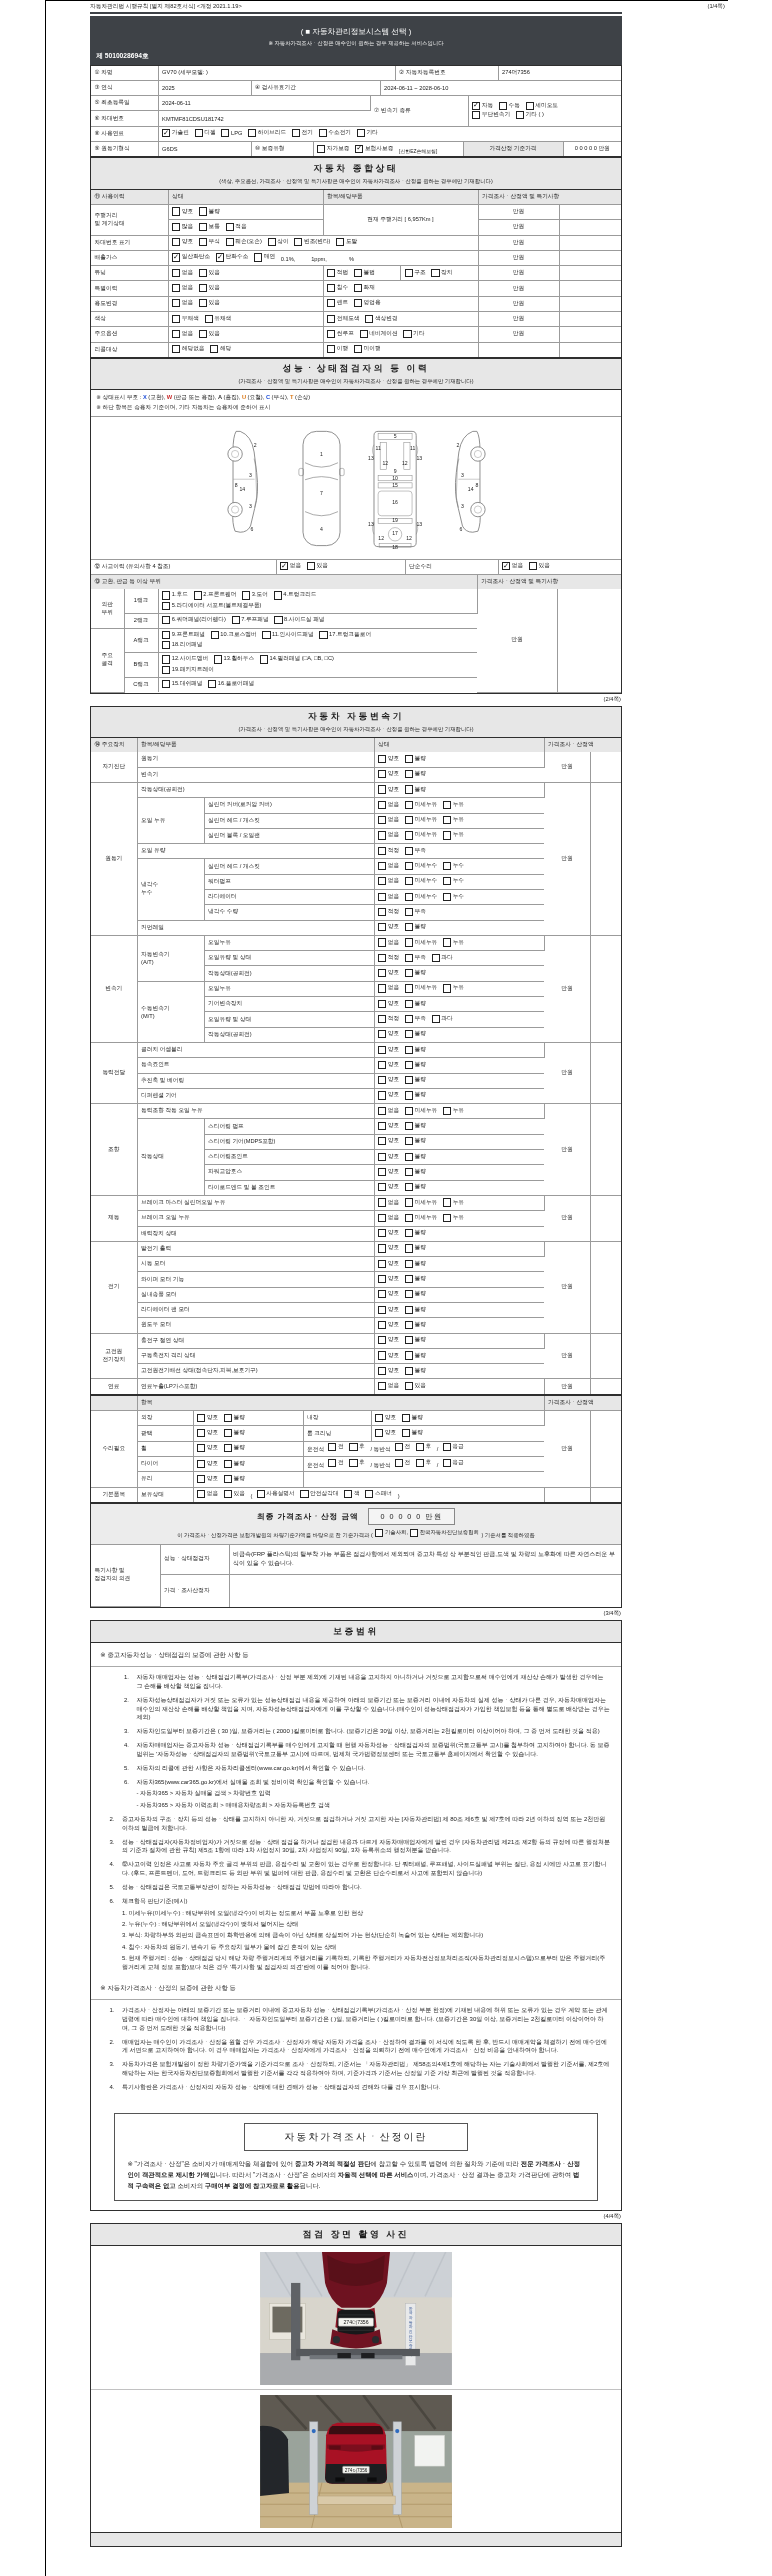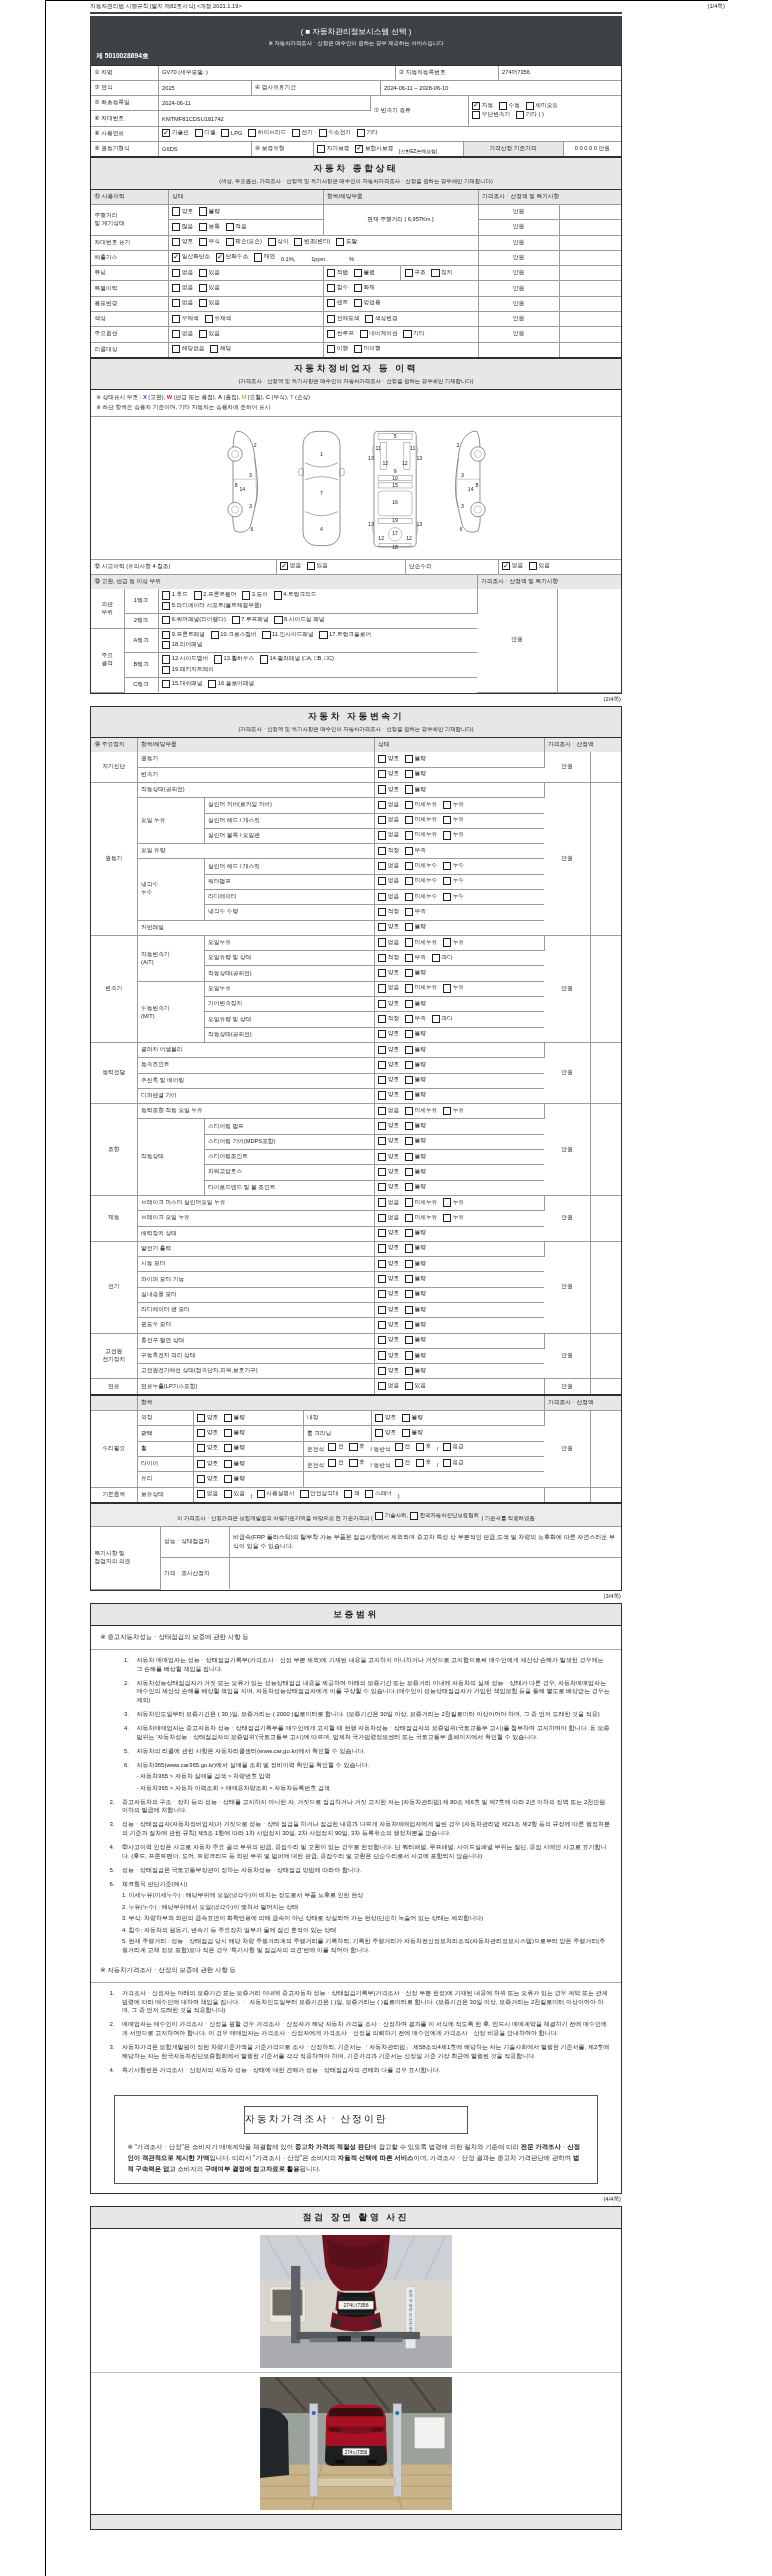--- a/index.html
+++ b/index.html
@@ -48,21 +48,21 @@
   svg text{font-family:"Liberation Sans","DejaVu Sans",sans-serif}
   .rklines div{padding:0.5px 0}
   .gcell{text-align:center;white-space:pre-line}
   .ncontent{padding:1px 0 5.2px}
   .nhead{font-size:6.4px;padding:6.7px 9.3px 6.2px;border-bottom:0.5px solid #aaa;margin-bottom:6.2px}
   .nitem{display:flex;font-size:6px;line-height:8.8px;margin:5.2px 10.3px 5.2px 18.5px}
   .nitem.lv2{margin-left:33px}
   .nnum{width:12.4px;flex:none}
   .nsub{margin-top:2.6px}
   .defwrap{border:0.5px solid #555;margin:10.3px 23px 9.3px;padding:9.3px 12.4px 8.2px}
-  .deftitle{border:0.5px solid #555;width:222px;margin:0 auto 8.2px;text-align:left;font-size:9.8px;
+  .deftitle{border:0.5px solid #555;width:222px;margin:0 auto 8.2px;text-align:center;font-size:9.8px;
             letter-spacing:2.1px;padding:6.7px 0}
   .deftext{font-size:6.4px;line-height:10.8px}
   .finalband{background:#ececec;padding:4.1px 0 4.6px;border-bottom:0.5px solid #9b9b9b}
   .finalrow{display:flex;justify-content:center;align-items:center;gap:9.3px}
   .finallabel{font-size:7.7px;font-weight:bold;letter-spacing:1px}
   .finalval{border:0.5px solid #888;background:#f4f4f4;padding:2.6px 11.3px;font-size:7.2px;letter-spacing:1.5px}
   .finalnote{text-align:center;font-size:5.4px;margin-top:3.6px}
   .finalnote .cb{margin:0 1px}
   .photobody{padding:2.1px 0 0}
   .photo{display:block;margin:4.1px auto}
@@ -277,21 +277,21 @@
           <td><span class="cb"><span class="bx"></span>이행</span><span class="cb"><span class="bx"></span>미이행</span></td>
           <td></td>
               <td></td>
         </tr>
       </tbody>
         </table>
     </div>
 
     <div class="sec">
       <div class="ghead">
-        <h2>자동차정비업자 등 이력</h2>
+        <h2>성능ㆍ상태점검자의 등 이력</h2>
         <div class="gnote">(가격조사ㆍ산정액 및 특기사항은 매수인이 자동차가격조사ㆍ산정을 원하는 경우에만 기재합니다)</div>
       </div>
       <div class="codes" id="code-note"><span>※ 상태표시 부호 : </span><b style="color: rgb(29, 78, 216);">X</b><span> (교환), </span><b style="color: rgb(201, 42, 42);">W</b><span> (판금 또는 용접), </span><b style="color: rgb(51, 51, 51);">A</b><span> (흠집), </span><b style="color: rgb(217, 115, 13);">U</b><span> (요철), </span><b style="color: rgb(29, 78, 216);">C</b><span> (부식), </span><b style="color: rgb(217, 115, 13);">T</b><span> (손상)</span></div>
       <div class="codes2">※ 하단 항목은 승용차 기준이며, 기타 자동차는 승용차에 준하여 표시</div>
 
       <div class="diagram">
         <svg id="car-svg" width="319" height="130" viewBox="0 0 620 252">
           <defs>
             <g id="sidecar">
               <path d="M2,42 Q10,20 42,15 L82,10 Q122,5 152,14 L186,22 Q198,28 198,42 L196,52 Q180,58 160,56 L40,56 Q12,56 2,50 Z" fill="none" stroke="#777" stroke-width="1.6"></path>
@@ -733,20 +733,24 @@
           <td colspan="3"><span class="cb"><span class="bx"></span>없음</span><span class="cb"><span class="bx"></span>있음</span><span class="ct">(</span><span class="cb"><span class="bx"></span>사용설명서</span><span class="cb"><span class="bx"></span>안전삼각대</span><span class="cb"><span class="bx"></span>잭</span><span class="cb"><span class="bx"></span>스패너</span><span class="ct">)</span></td>
           <td></td>
               <td></td>
         </tr>
       </tbody>
         </table>
     </div>
 
     <div class="sec">
       <div class="finalband">
+        <div class="finalrow">
+          <span class="finallabel">최종 가격조사ㆍ산정 금액</span>
+          <span class="finalval">0 0 0 0 0 만원</span>
+        </div>
         <div class="finalnote">
           <span>이 가격조사ㆍ산정가격은 보험개발원의 차량기준가액을 바탕으로 한 기준가격과 ( </span><span><span class="cb"><span class="bx"></span>기술사회,</span><span class="cb"><span class="bx"></span>한국자동차진단보증협회</span></span><span> ) 기준서를 적용하였음</span>
         </div>
       </div>
       <table class="last">
         <colgroup>
             <col style="width:69px">
             <col style="width:69px">
             <col>
           </colgroup>

